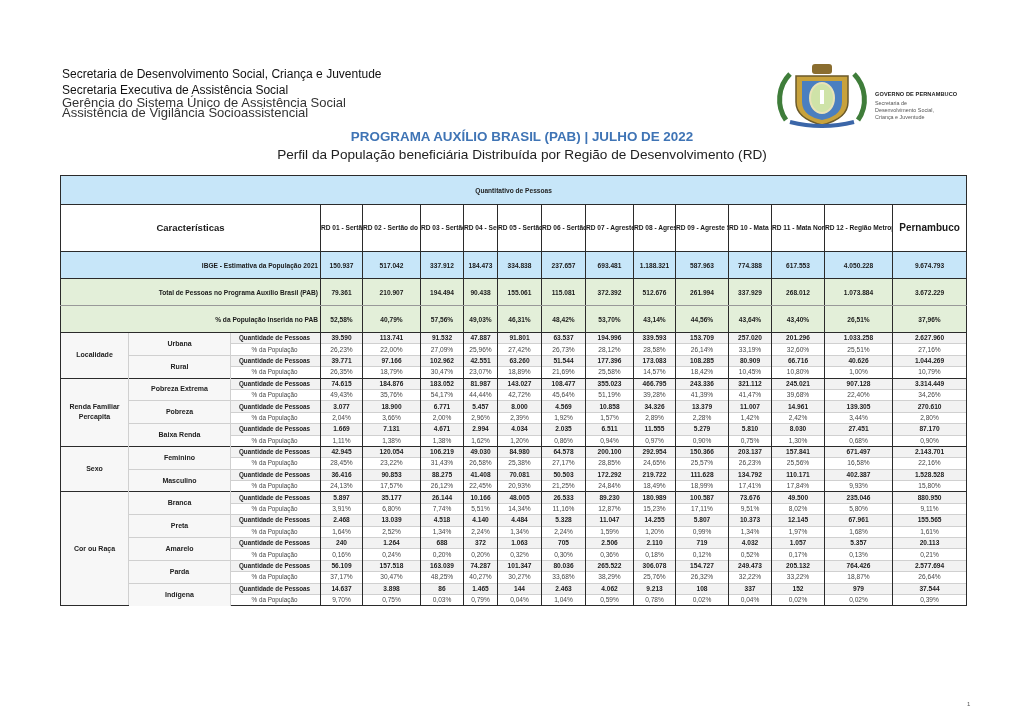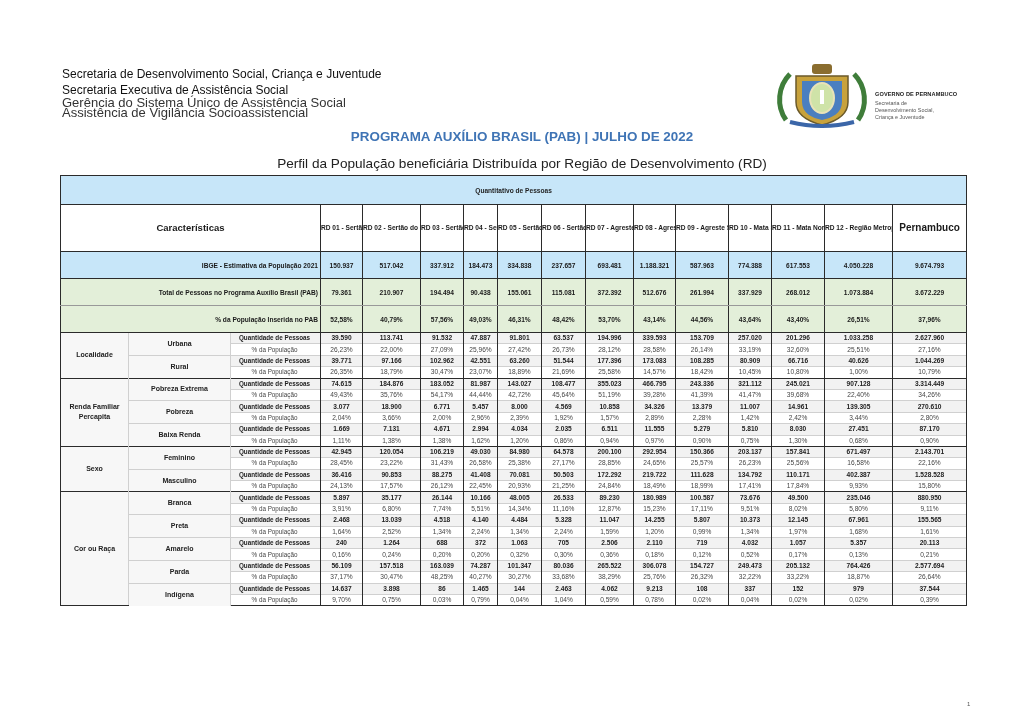--- a/index.html
+++ b/index.html
@@ -10,21 +10,21 @@
   .hdr .l3, .hdr .l4 { font-size: 13px; line-height: 10px; color: #333; }
 
   .logo { position: absolute; left: 772px; top: 62px; width: 210px; height: 66px; }
   .crest { position: absolute; left: 0; top: 0; width: 100px; height: 66px; }
   .gov { position: absolute; left: 103px; top: 29px; }
   .gov .g1 { font-size: 5.6px; font-weight: bold; color: #222; letter-spacing: .1px; }
   .gov .g2 { font-size: 5.4px; color: #555; line-height: 7px; margin-top: 3px; }
 
   .titles { position: absolute; left: 0; width: 984px; top: 129px; text-align: center; }
   .titles .t1 { font-size: 13.4px; font-weight: bold; color: #3f74b5; margin-left: 60px; }
-  .titles .t2 { font-size: 13.6px; color: #222; margin-top: 12px; margin-left: 60px; }
+  .titles .t2 { font-size: 13.6px; color: #222; margin-top: 3px; margin-left: 60px; }
 
   table.main { position: absolute; left: 60px; top: 175px; border-collapse: collapse; table-layout: fixed; width: 906px; }
   table.main td, table.main th { padding: 0; text-align: center; vertical-align: middle; font-size: 6.6px; overflow: hidden; white-space: nowrap; }
 
   .band td { background: #c7e6f9; height: 28px; font-size: 11.5px; font-weight: bold; color: #1f1f1f; border: 1.2px solid #2b2b2b; }
   .colhdr th { background: #fff; height: 46px; font-size: 7.4px; font-weight: bold; color: #1a1a1a; border: 1.2px solid #2b2b2b; white-space: normal; line-height: 10px; }
   .colhdr th.car { font-size: 9.5px; }
   .colhdr th.pe { font-size: 10px; margin-left: 36px; }
 
   .ibge td { background: #c7e6f9; height: 26px; font-size: 7.8px; font-weight: bold; border: 1.2px solid #2b2b2b; }

